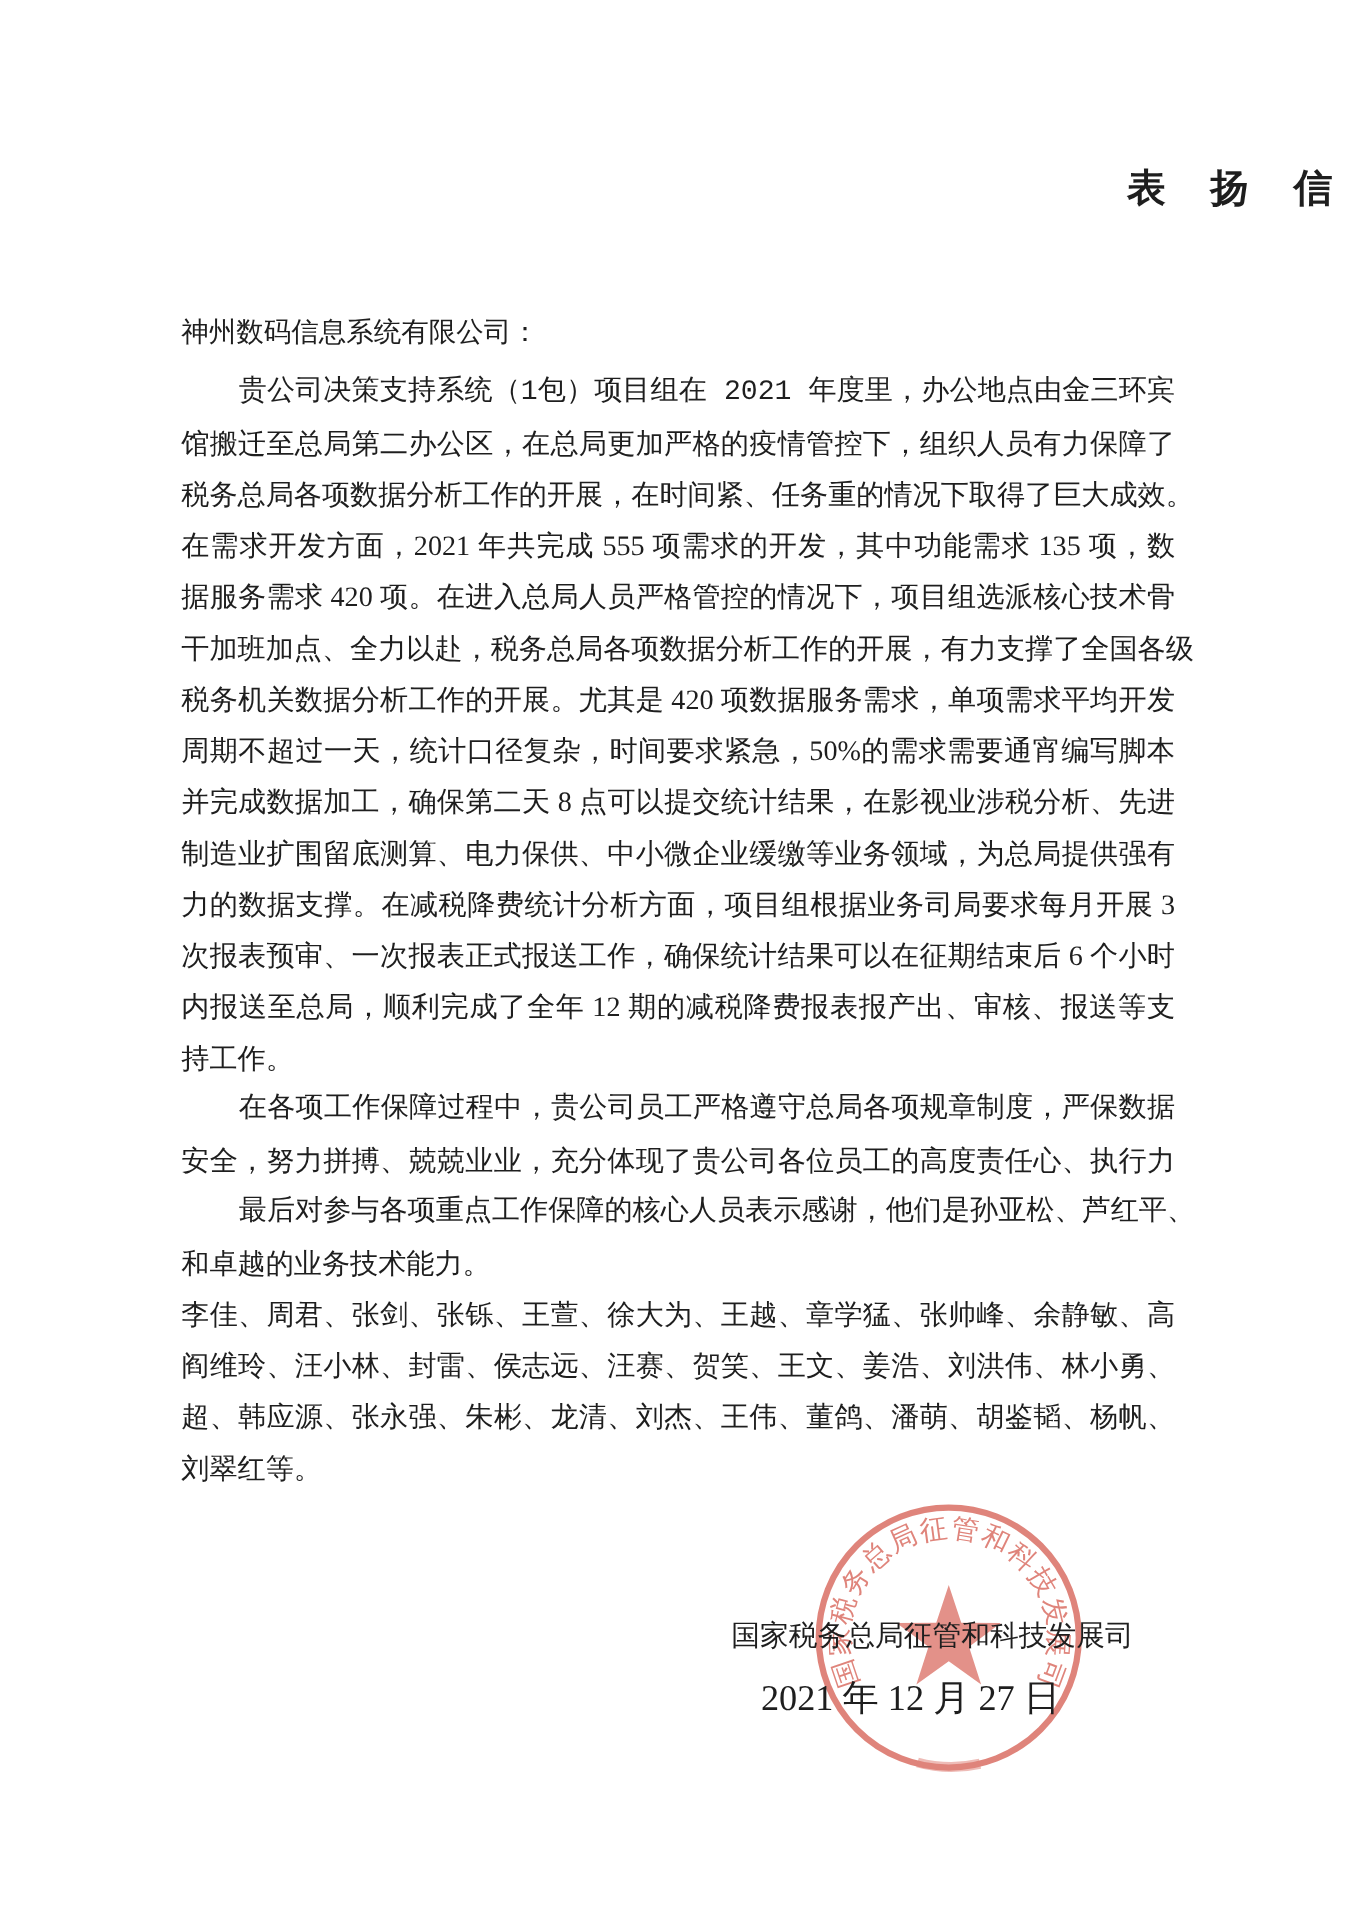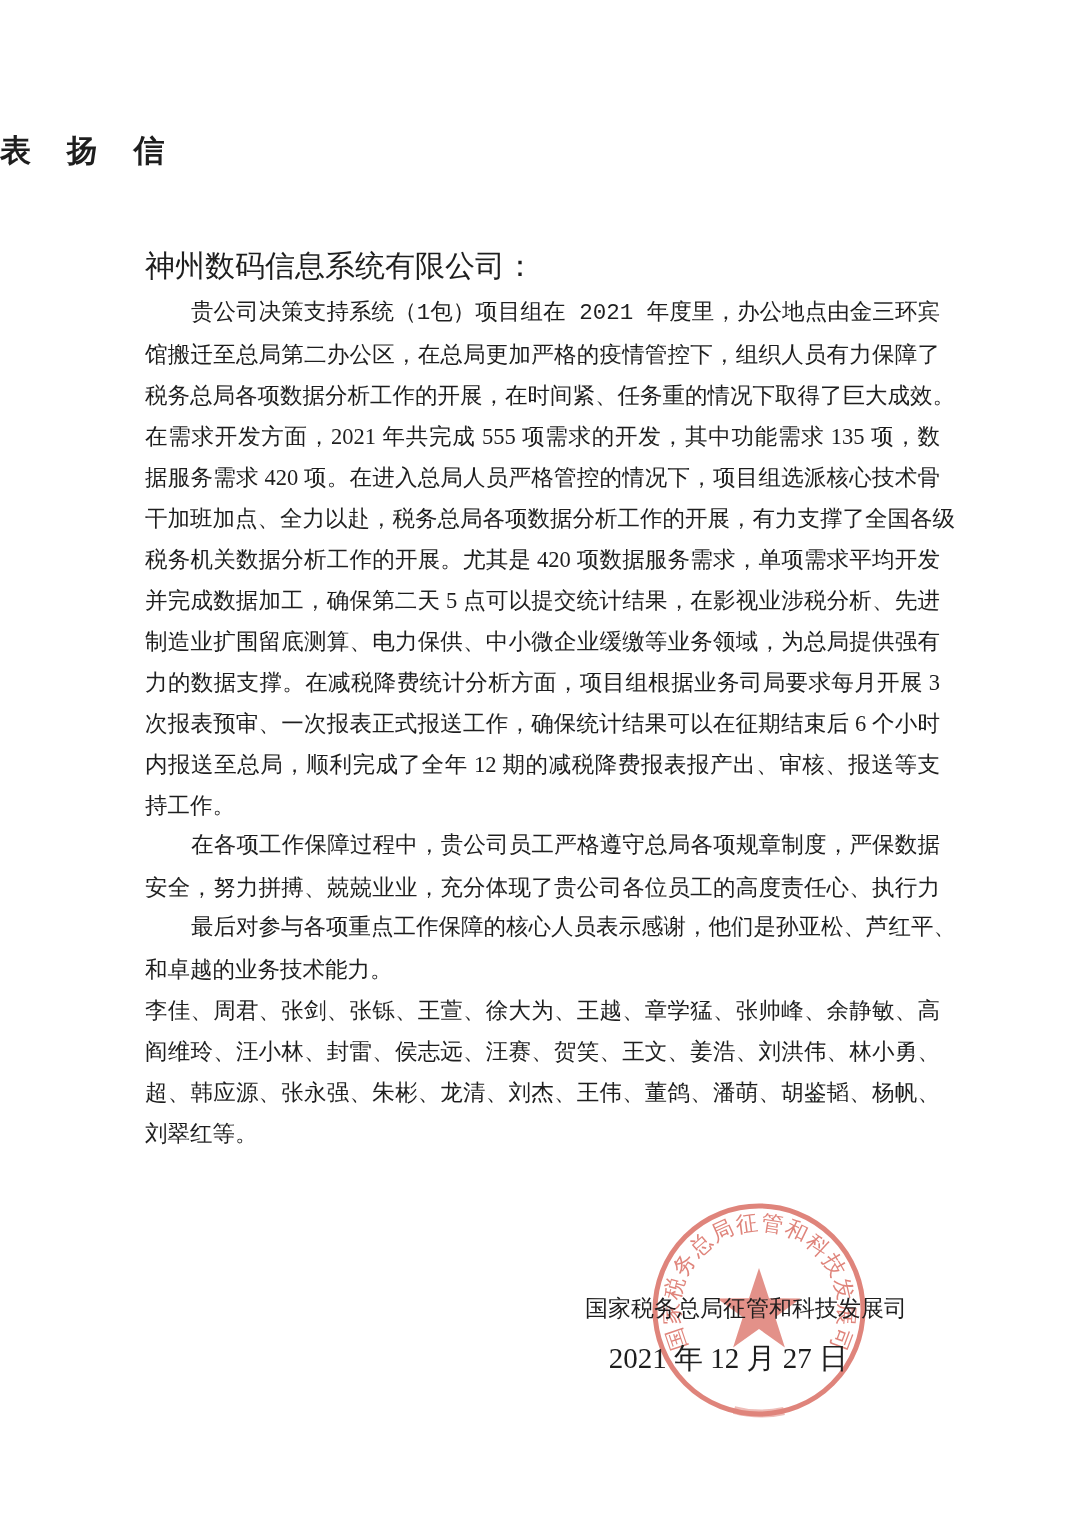--- a/index.html
+++ b/index.html
@@ -7,28 +7,28 @@
     position:relative;
     width:1080px;height:1529px;
     margin:0 auto;
     background:#ffffff;
     font-family:"Liberation Serif","DejaVu Serif",serif;
     color:#1e1e1e;
     overflow:hidden;
   }
   .title{
     position:absolute;top:130px;left:0;width:100%;
-    text-align:left;
+    text-align:right;
     font-size:31px;font-weight:bold;
     letter-spacing:14px;
     margin:0;
   }
   .salutation{
     position:absolute;top:250px;left:145px;
-    font-size:30px;line-height:32px;
+    font-size:22px;line-height:32px;
   }
   .body-block{
     position:absolute;top:293px;left:145px;width:795px;
     font-size:22.5px;
   }
   .line{
     margin:0;
     height:41px;line-height:41px;
     text-align:justify;
     text-align-last:justify;
@@ -69,21 +69,22 @@
   <div class="salutation">神州数码信息系统有限公司：</div>
 
   <div class="body-block">
     <p class="line indent">贵公司决策支持系统（1包）项目组在 2021 年度里，办公地点由金三环宾</p>
     <p class="line">馆搬迁至总局第二办公区，在总局更加严格的疫情管控下，组织人员有力保障了</p>
     <p class="line">税务总局各项数据分析工作的开展，在时间紧、任务重的情况下取得了巨大成效。</p>
     <p class="line">在需求开发方面，2021 年共完成 555 项需求的开发，其中功能需求 135 项，数</p>
     <p class="line">据服务需求 420 项。在进入总局人员严格管控的情况下，项目组选派核心技术骨</p>
     <p class="line">干加班加点、全力以赴，税务总局各项数据分析工作的开展，有力支撑了全国各级</p>
     <p class="line">税务机关数据分析工作的开展。尤其是 420 项数据服务需求，单项需求平均开发</p>
-    <p class="line">并完成数据加工，确保第二天 5 点可以提交统计结果，在影视业涉税分析、先进</p>
+    <p class="line">周期不超过一天，统计口径复杂，时间要求紧急，50%的需求需要通宵编写脚本</p>
+    <p class="line">并完成数据加工，确保第二天 8 点可以提交统计结果，在影视业涉税分析、先进</p>
     <p class="line">制造业扩围留底测算、电力保供、中小微企业缓缴等业务领域，为总局提供强有</p>
     <p class="line">力的数据支撑。在减税降费统计分析方面，项目组根据业务司局要求每月开展 3</p>
     <p class="line">次报表预审、一次报表正式报送工作，确保统计结果可以在征期结束后 6 个小时</p>
     <p class="line">内报送至总局，顺利完成了全年 12 期的减税降费报表报产出、审核、报送等支</p>
     <p class="line lastline">持工作。</p>
 
     <p class="line indent">在各项工作保障过程中，贵公司员工严格遵守总局各项规章制度，严保数据</p>
     <p class="line">安全，努力拼搏、兢兢业业，充分体现了贵公司各位员工的高度责任心、执行力</p>
     <p class="line indent">最后对参与各项重点工作保障的核心人员表示感谢，他们是孙亚松、芦红平、</p>
 

